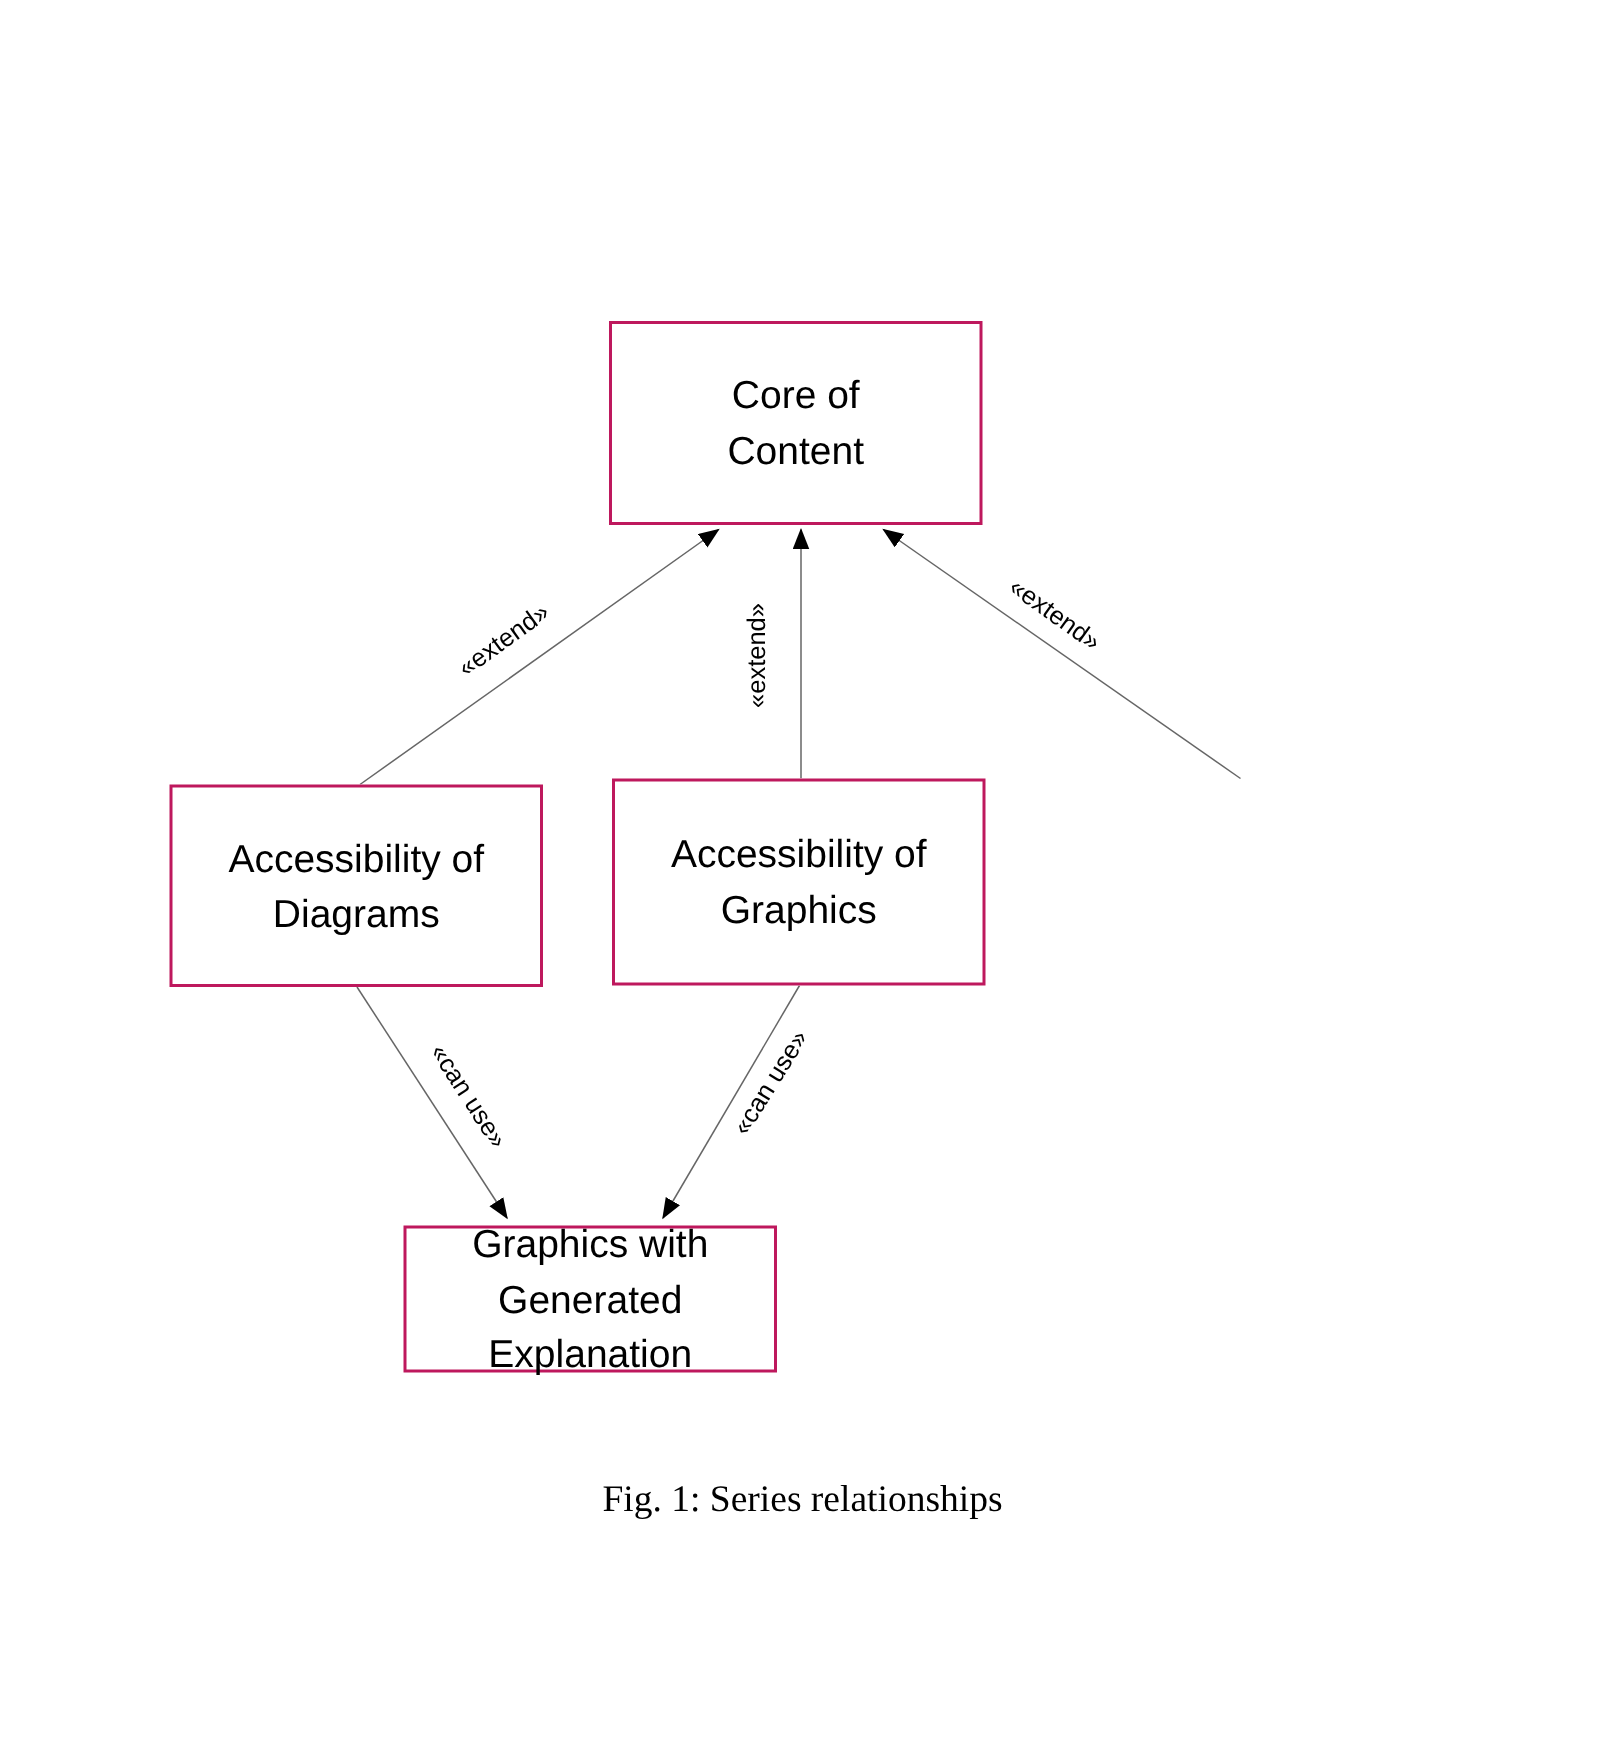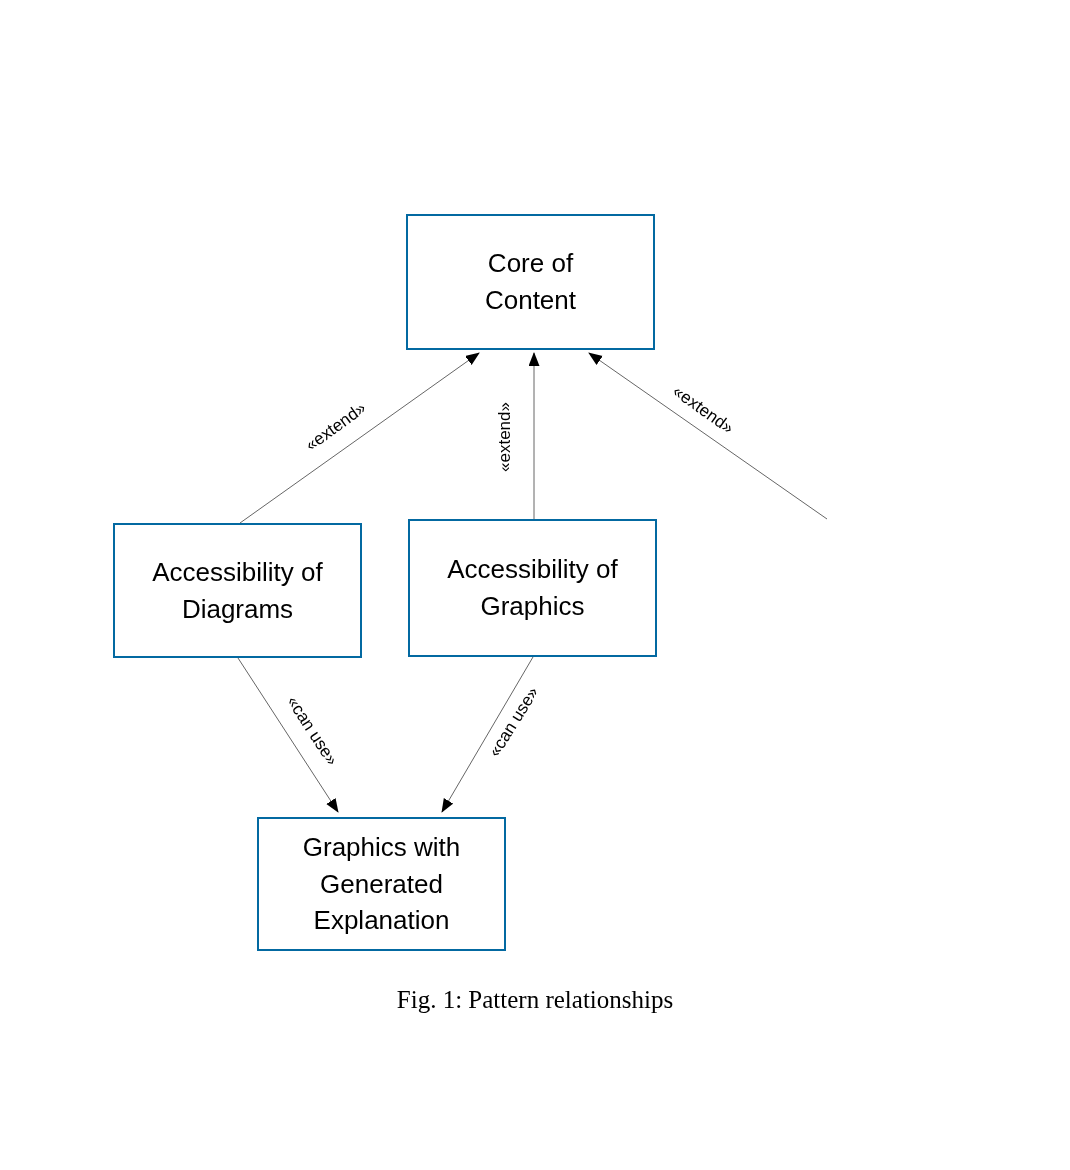--- a/index.html
+++ b/index.html
@@ -19,21 +19,21 @@
     position: absolute;
     left: 0;
     top: 0;
     width: 1070px;
     height: 1170px;
   }
   .node {
     position: absolute;
     box-sizing: border-box;
     background: #ffffff;
-    border: 2px solid #0369a1;
+    border: 2px solid #be185d;
     display: flex;
     align-items: center;
     justify-content: center;
     text-align: center;
     color: #000000;
     font-size: 26px;
     line-height: 1.42;
     white-space: pre-line;
   }
   .node-label {
@@ -84,31 +84,31 @@
     <span class="node-label">Accessibility of
 Diagrams</span>
   </div>
 
   <div class="node" style="left:408px; top:519px; width:249px; height:138px;">
     <span class="node-label">Accessibility of
 Graphics</span>
   </div>
 
 
-  <div class="node" style="left:257px; top:817px; width:249px; height:134px;">
+  <div class="node" style="left:269px; top:817px; width:249px; height:98px;">
     <span class="node-label">Graphics with
 Generated
 Explanation</span>
   </div>
 
   <div class="edge-label" style="left:336px; top:427px; transform:translate(-50%,-50%) rotate(-36deg);">«extend»</div>
 
   <div class="edge-label" style="left:505px; top:437px; transform:translate(-50%,-50%) rotate(-90deg);">«extend»</div>
 
   <div class="edge-label" style="left:703px; top:410px; transform:translate(-50%,-50%) rotate(35.5deg);">«extend»</div>
 
   <div class="edge-label" style="left:312px; top:731px; transform:translate(-50%,-50%) rotate(57deg);">«can use»</div>
 
   <div class="edge-label" style="left:514px; top:722px; transform:translate(-50%,-50%) rotate(-58deg);">«can use»</div>
 
-  <div class="caption">Fig. 1: Pattern relationships</div>
+  <div class="caption">Fig. 1: Series relationships</div>
 
 </div>
 
 </body></html>

